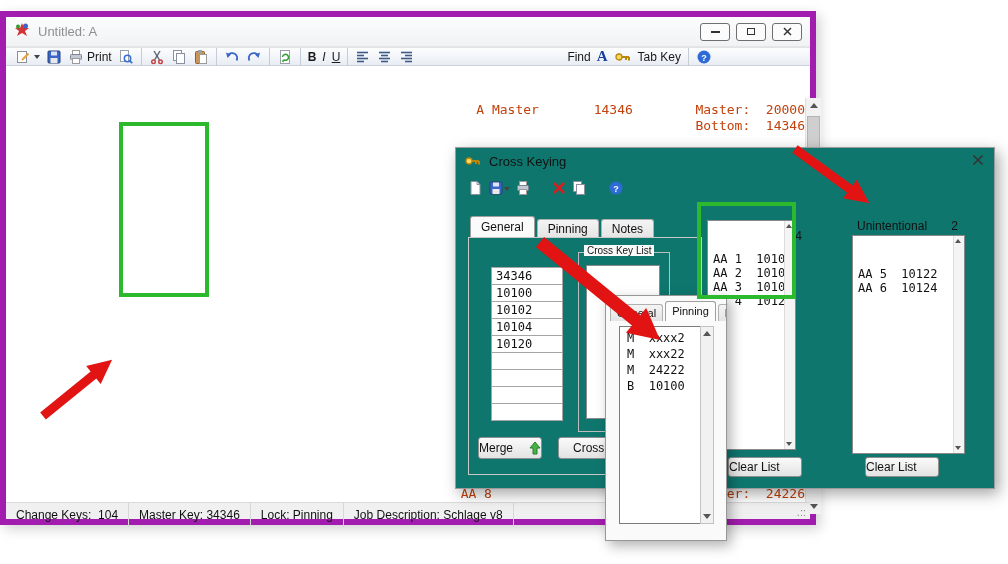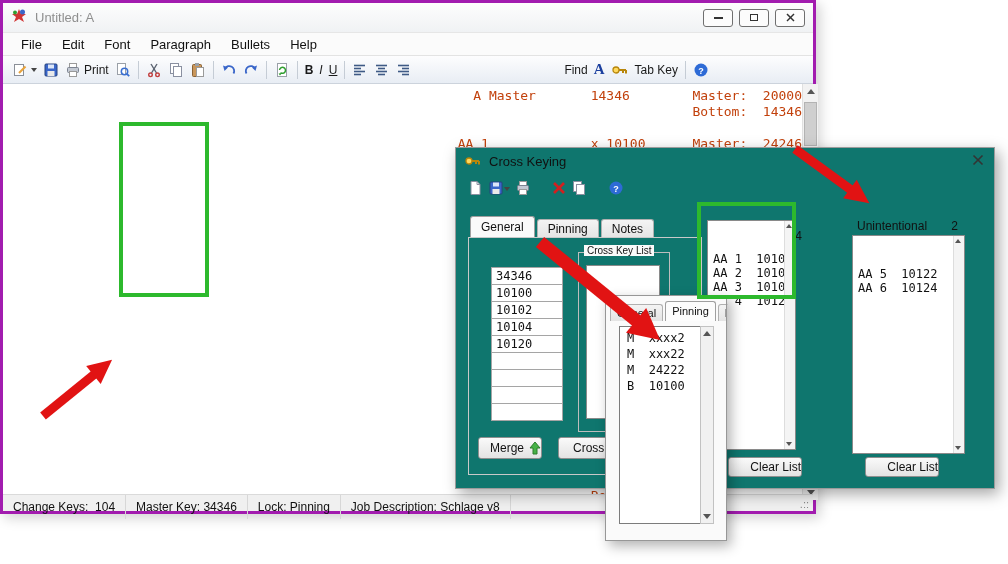--- a/index.html
+++ b/index.html
@@ -1,30 +1,30 @@
 <!DOCTYPE html>
 <html style="--annotation-green: #2db92d; --annotation-red: #e11313;"><head>
 <meta charset="utf-8">
 <style>
   html,body{margin:0;padding:0;background:#fff;}
   .stage{position:relative;width:1008px;height:564px;background:#fff;overflow:hidden;
          font-family:"Liberation Sans",sans-serif;color:#111;}
   
-  .main-window{position:absolute;left:0;top:0;width:816px;height:514px;background:#fff;
-    border:3px solid #a21caf;box-sizing:border-box;box-shadow:4px 4px 12px rgba(0,0,0,.18);z-index:10;}
+  .main-window{position:absolute;left:0;top:11px;width:816px;height:514px;background:#fff;
+    border:6px solid #a21caf;box-sizing:border-box;box-shadow:4px 4px 12px rgba(0,0,0,.18);z-index:10;}
   .titlebar{height:30px;display:flex;align-items:center;padding:0 8px;
     background:linear-gradient(#fdfdfd,#f0f2f4);border-bottom:1px solid #e6e6e6;box-sizing:border-box;}
   .title-text{color:#8f8f8f;font-size:13px;margin-left:8px;flex:1;}
   .win-btn{width:28px;height:16px;border:1px solid #6f6f6f;border-radius:3px;background:#fcfcfc;
     display:flex;align-items:center;justify-content:center;margin-left:6px;}
   .glyph-min{width:9px;height:2px;background:#333;}
   .glyph-max{width:8px;height:7px;border:1.5px solid #333;box-sizing:border-box;}
   .menubar{height:22px;display:flex;align-items:center;padding-left:8px;font-size:13px;background:#fbfbfb;}
   .menu-item{padding:2px 10px;}
-  .toolbar{height:29px;display:flex;align-items:center;padding-left:6px;font-size:12px;
+  .toolbar{height:19px;display:flex;align-items:center;padding-left:6px;font-size:12px;
     background:linear-gradient(#fdfdfe,#e8edf4);border-top:1px solid #e3e3e3;border-bottom:1px solid #ccd3dc;box-sizing:border-box;}
   .tb-btn{display:flex;align-items:center;gap:3px;padding:2px 3px;border-radius:2px;}
   .tb-sep{width:1px;height:18px;background:#c5ccd5;margin:0 4px;}
   .tb-space{width:146px;}
   .caret{width:0;height:0;border:3px solid transparent;border-top:4px solid #444;margin-top:4px;}
   .lbl{font-size:12px;color:#1a1a1a;white-space:pre;}
   .doc{position:absolute;left:0;top:81px;width:799px;height:416px;background:#fff;overflow:hidden;}
   .doc pre{margin:0;padding:4px 0 0 18px;font:13px/16px "DejaVu Sans Mono",monospace;color:#c2410c;text-align:right;}
   .v-scroll{position:absolute;left:799px;top:81px;width:16px;height:416px;background:#f2f2f2;border-left:1px solid #e0e0e0;box-sizing:border-box;}
   .sb-arrow{position:absolute;left:0;width:15px;height:15px;display:flex;align-items:center;justify-content:center;}
@@ -47,21 +47,21 @@
   .tab{height:18px;line-height:18px;padding:0 10px;font-size:12px;background:linear-gradient(#f4f4f4,#e4e4e4);
     border:1px solid #b0b0b0;border-bottom:none;border-radius:3px 3px 0 0;margin-right:2px;}
   .tab.selected{height:21px;line-height:21px;background:#fafafa;border-color:#9f9f9f;}
   .tab-page{position:absolute;left:12px;top:89px;width:234px;height:238px;border:1px solid #c9c9c9;box-sizing:border-box;}
   .key-grid{position:absolute;left:23px;top:120px;width:72px;margin-left:12px;}
   .key-cell{height:16px;border:1px solid #a5a5a5;margin-top:-1px;background:#fff;
     font:12px/16px "DejaVu Sans Mono",monospace;padding-left:4px;box-sizing:content-box;}
   .groupbox{position:absolute;left:122px;top:104px;width:92px;height:180px;border:1px solid #bdbdbd;box-sizing:border-box;}
   .groupbox .legend{position:absolute;left:5px;top:-8px;background:#fafafa;padding:0 3px;font-size:10px;white-space:nowrap;}
   .groupbox .inner-list{position:absolute;left:7px;top:12px;width:74px;height:154px;background:#fff;border:1px solid #8a8a8a;box-sizing:border-box;}
-  .btn3d{position:absolute;display:flex;align-items:center;justify-content:flex-end;gap:5px;font-size:12px;
+  .btn3d{position:absolute;display:flex;align-items:center;justify-content:space-between;gap:5px;font-size:12px;
     background:linear-gradient(#fafafa,#e3e3e3);border:1px solid #8f8f8f;border-radius:3px;box-sizing:border-box;}
   .merge-btn{left:22px;top:289px;width:64px;height:22px;}
   .cross-btn{left:102px;top:289px;width:78px;height:22px;justify-content:flex-start;padding-left:14px;}
   .label-row{position:absolute;display:flex;justify-content:space-between;font-size:12px;}
   .int-label{left:251px;top:56px;width:89px;padding:0 24px 0 6px;margin-top:25px;}
   .unint-label{left:396px;top:71px;width:101px;padding:0 22px 0 5px;}
   .listbox{position:absolute;background:#fff;border:1px solid #8a8a8a;box-sizing:border-box;
     font:12px/14px "DejaVu Sans Mono",monospace;white-space:pre;}
   .int-list{left:251px;top:72px;width:89px;height:230px;}
   .unint-list{left:396px;top:87px;width:113px;height:219px;}
@@ -112,28 +112,20 @@
           <span class="glyph-max"></span>
         </span>
       <span class="win-btn">
         <svg width="9" height="9">
             <line x1="1" y1="1" x2="8" y2="8" stroke="#333" stroke-width="1.5"></line>
             <line x1="8" y1="1" x2="1" y2="8" stroke="#333" stroke-width="1.5"></line>
           </svg>
       </span>
     </div>
 
-    <div class="menubar">
-        <span class="menu-item">File</span>
-        <span class="menu-item">Edit</span>
-        <span class="menu-item">Font</span>
-        <span class="menu-item">Paragraph</span>
-        <span class="menu-item">Bullets</span>
-        <span class="menu-item">Help</span>
-      </div>
 
     <div class="toolbar">
       <span class="tb-btn">
         <svg width="16" height="16">
             <rect x="2.5" y="2.5" width="9" height="11" fill="#fff" stroke="#8a8f98"></rect>
             <line x1="7" y1="11" x2="13.5" y2="4.5" stroke="#e8a33d" stroke-width="2.2"></line>
           </svg>
         <span class="caret"></span>
       </span>
       <span class="tb-btn">

